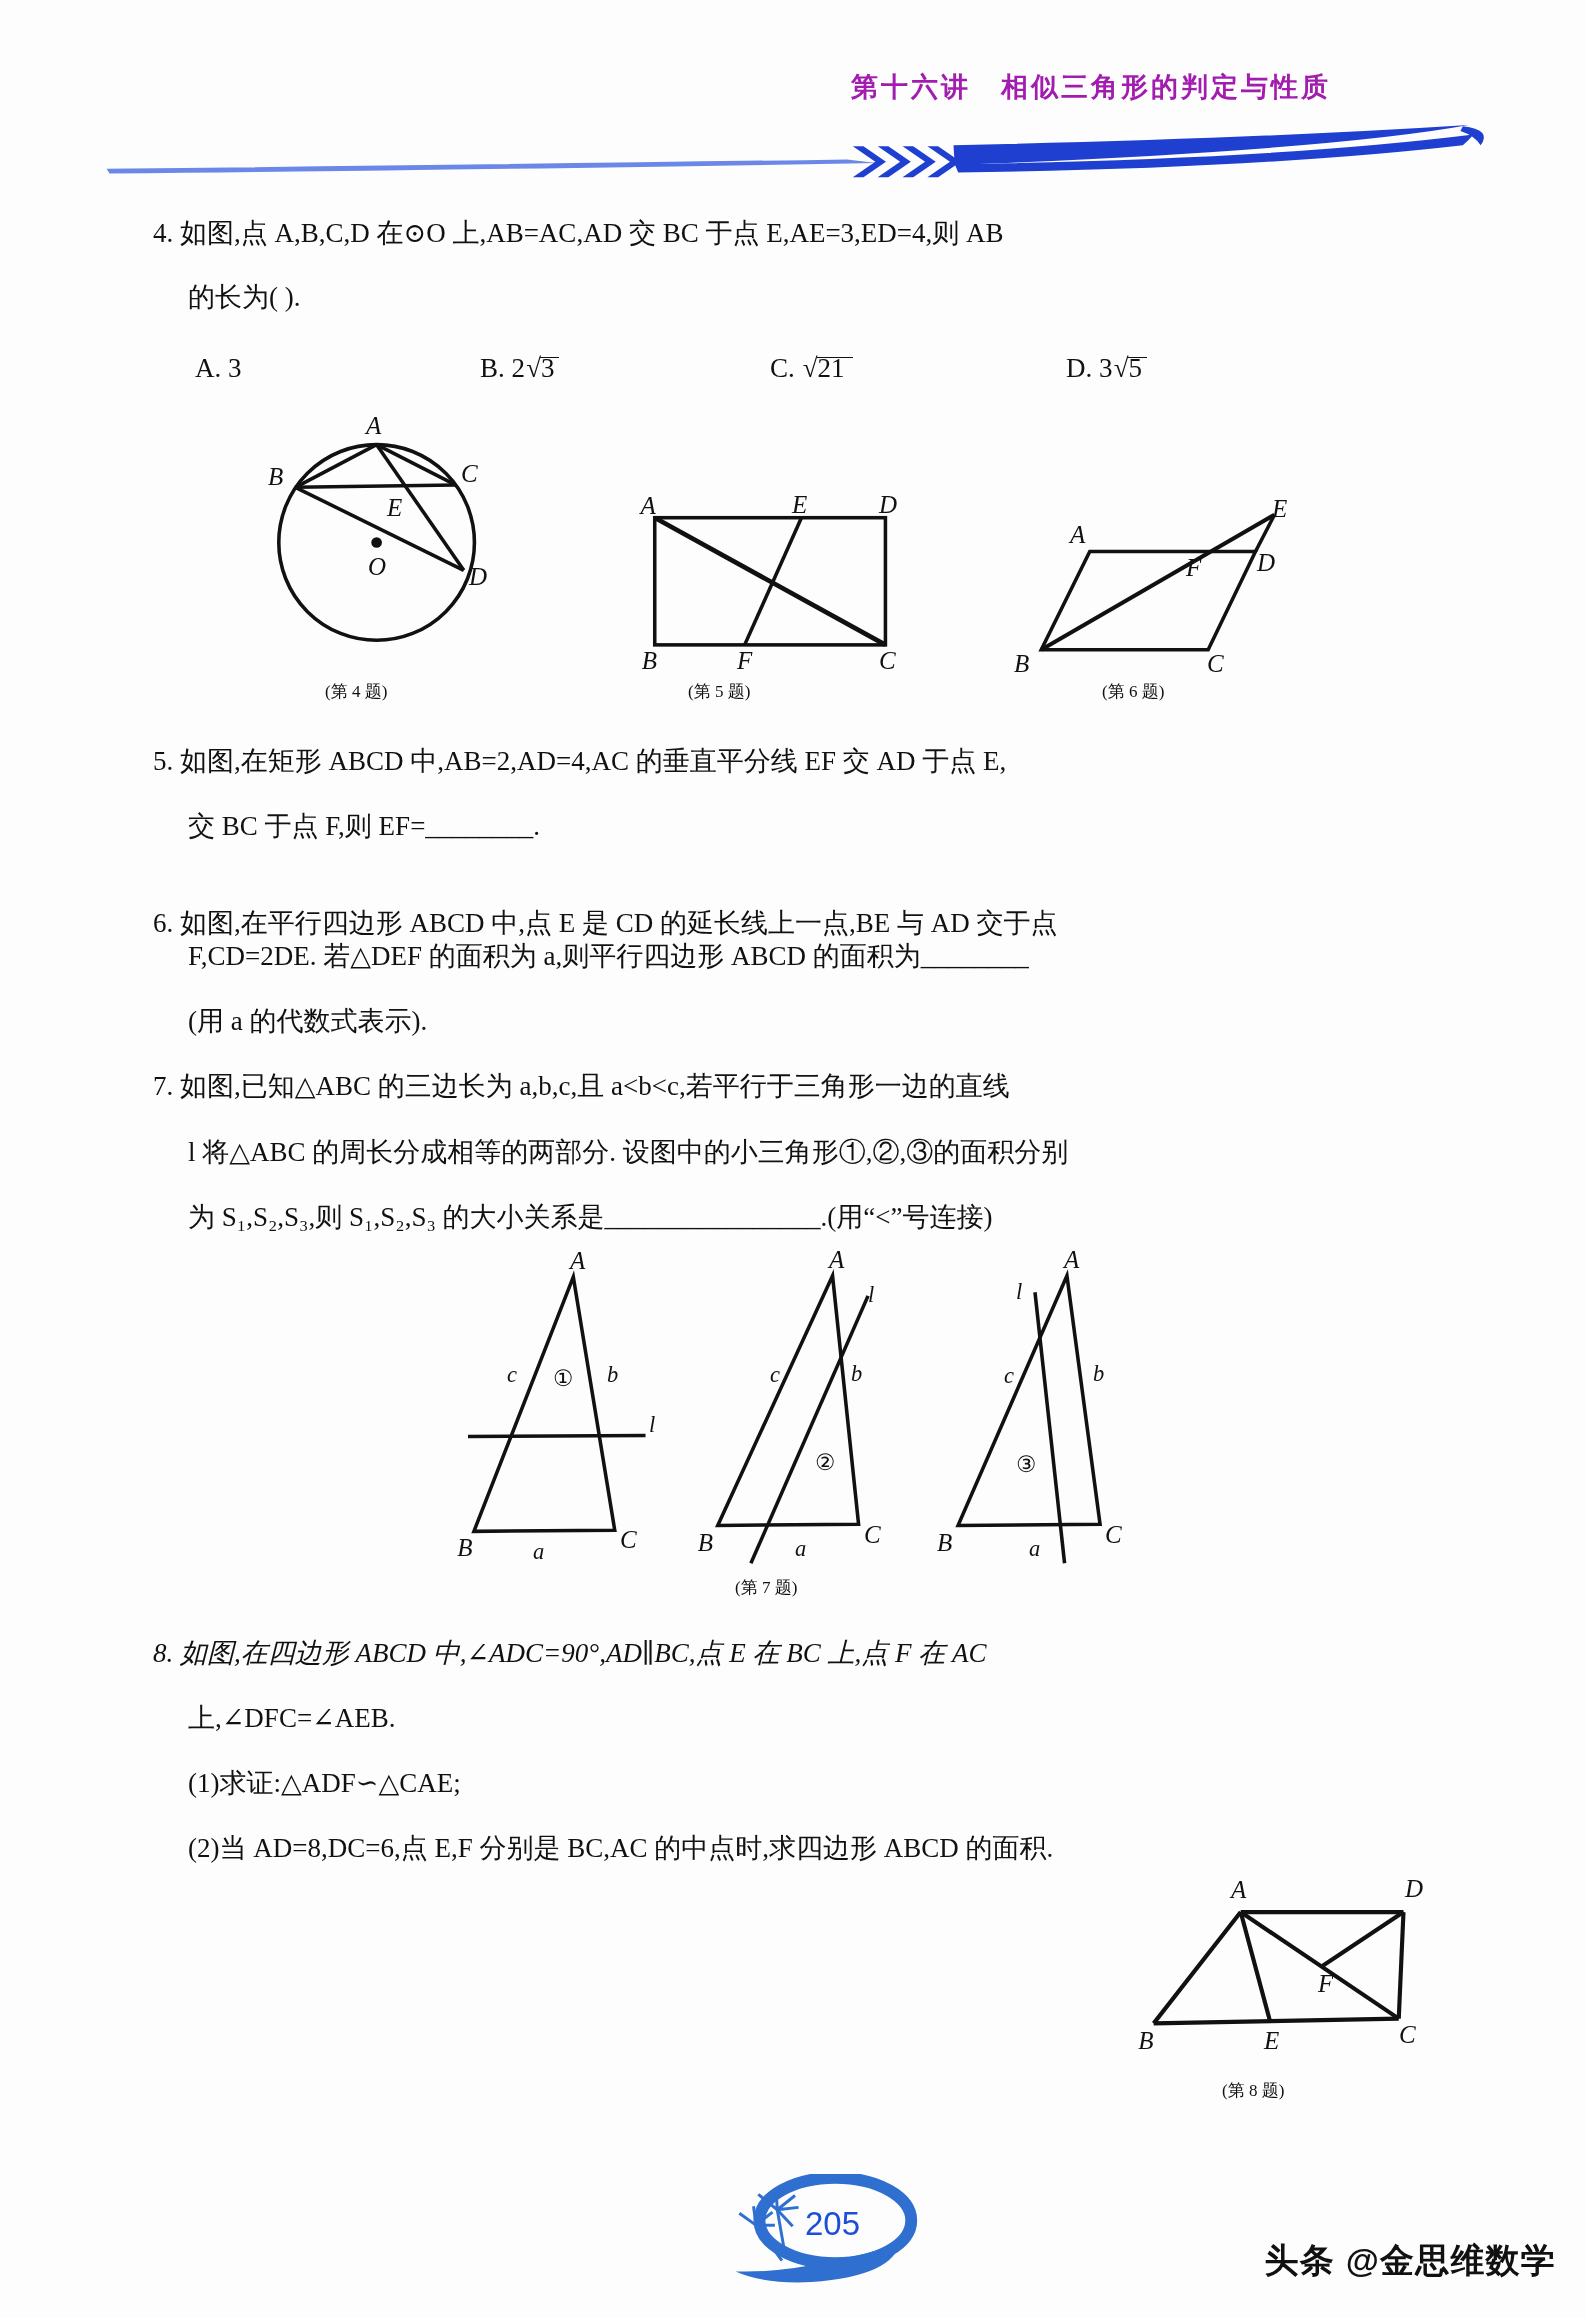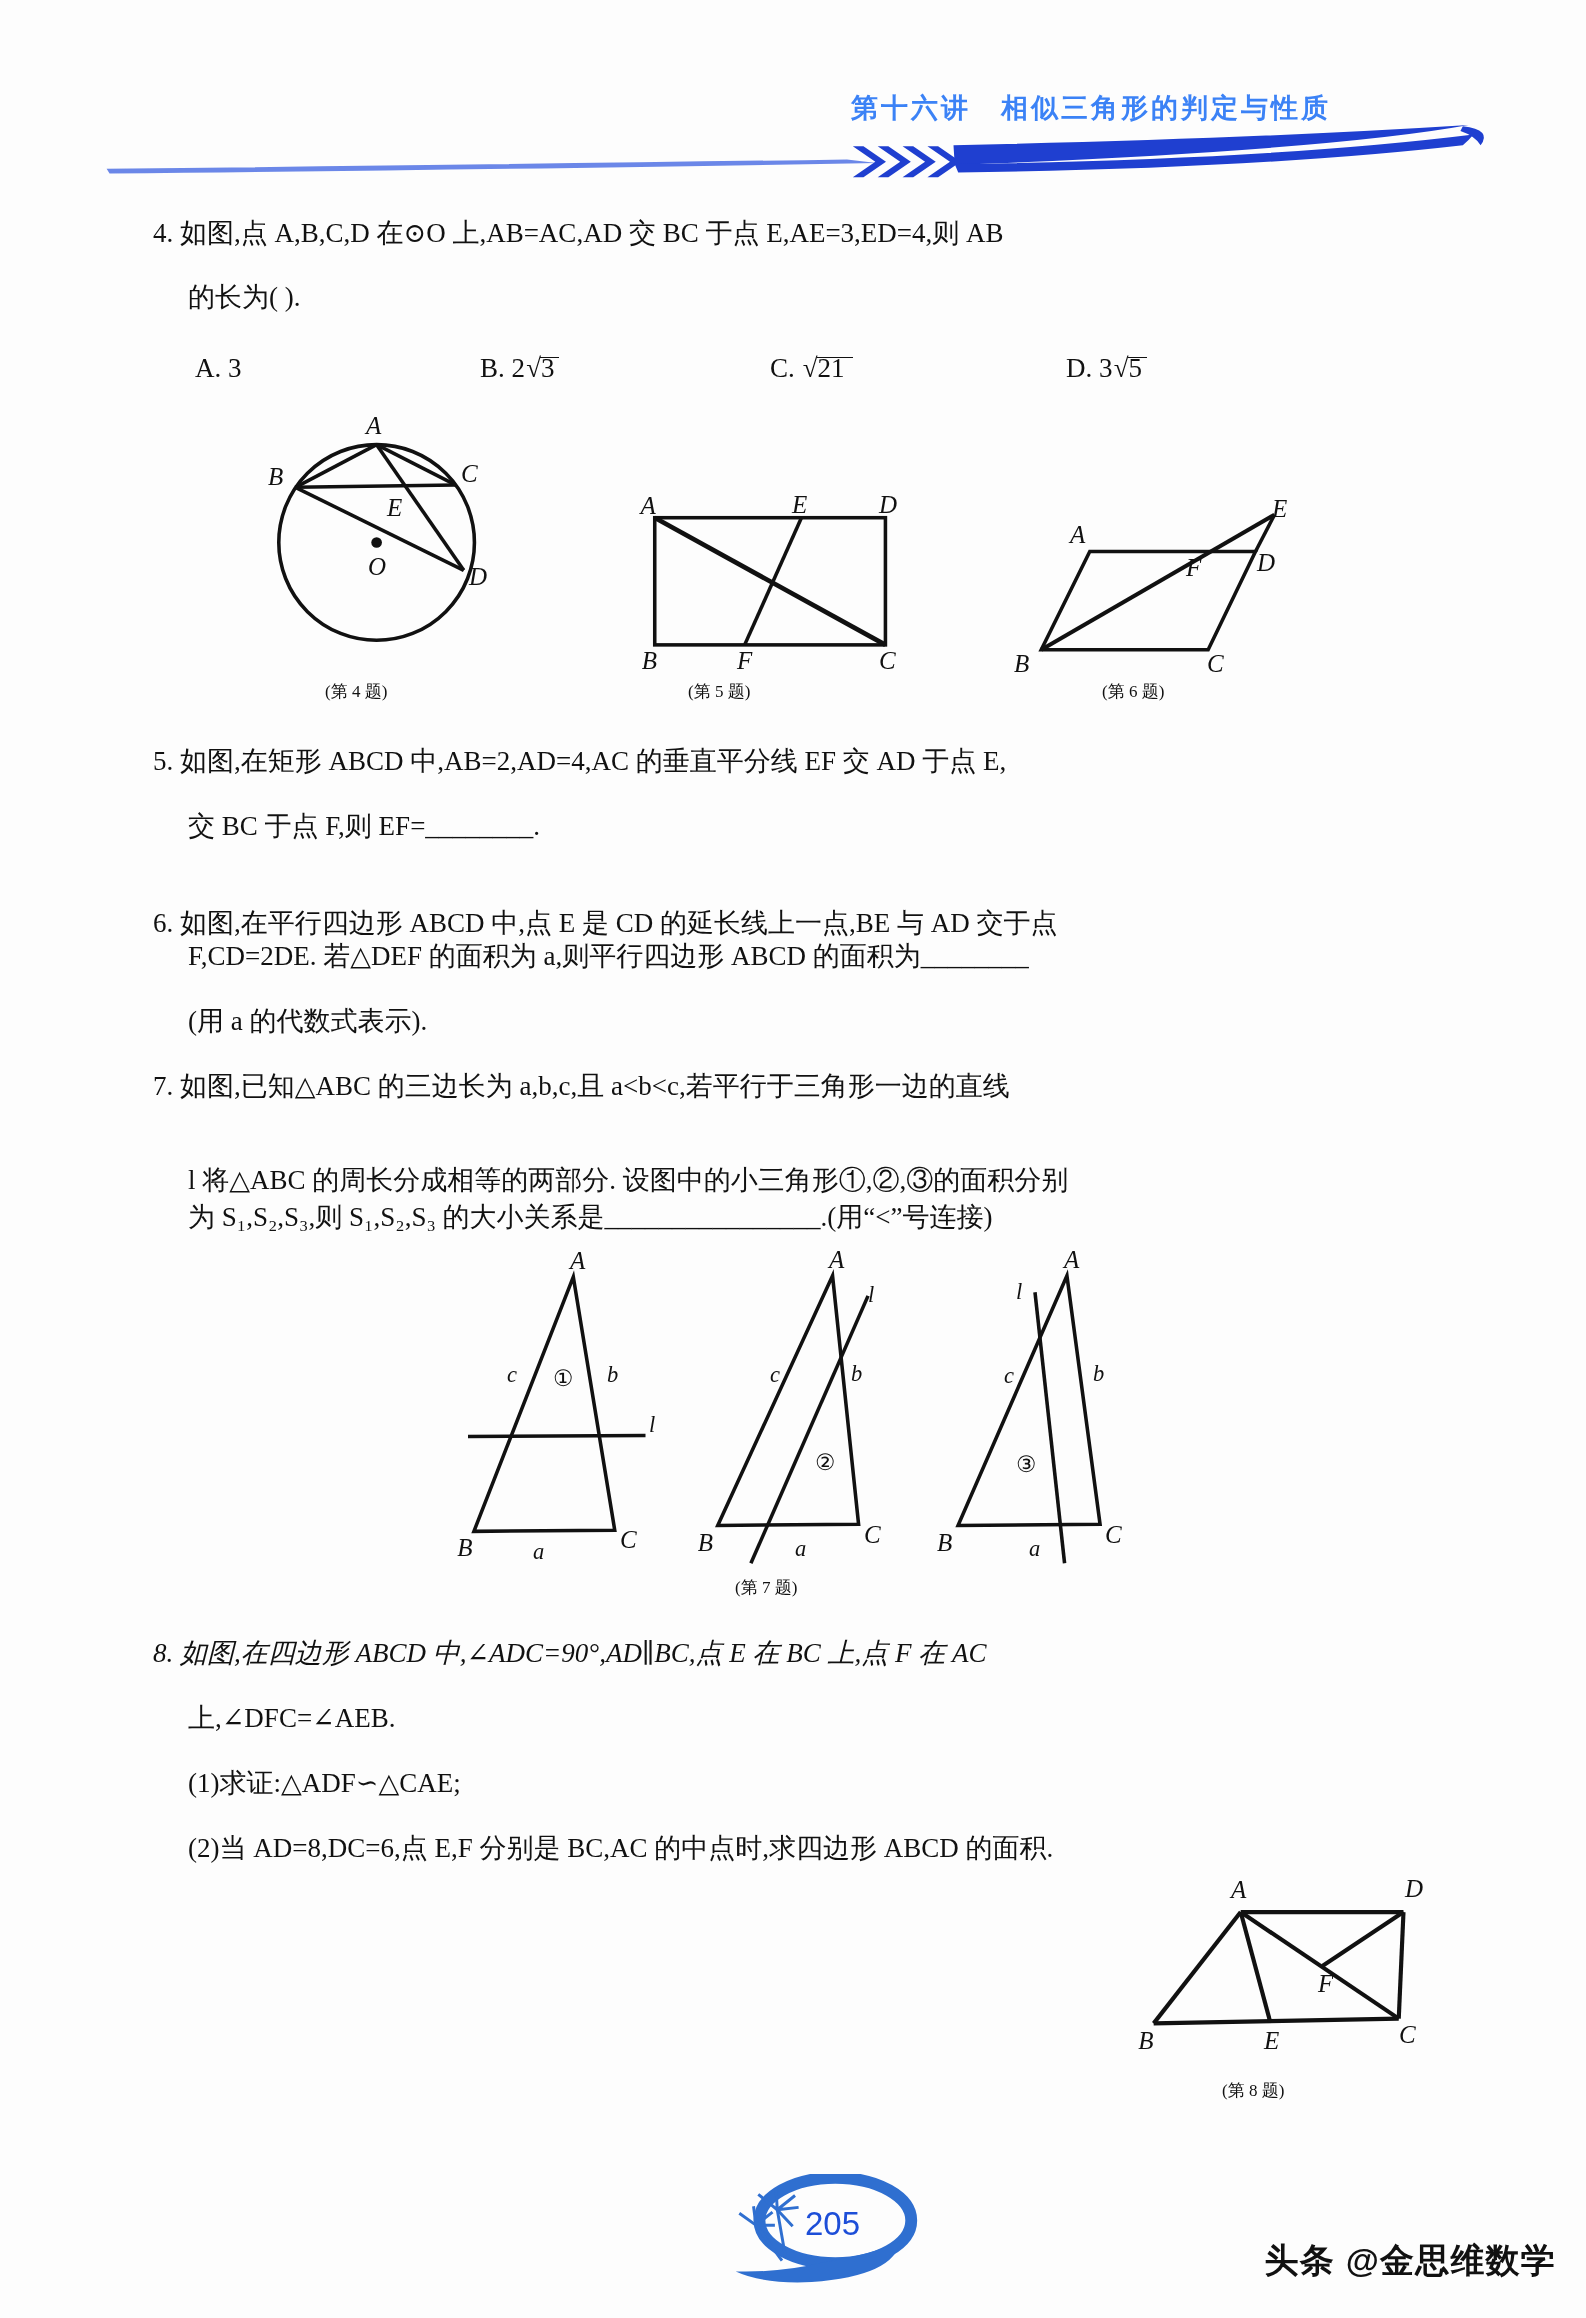--- a/index.html
+++ b/index.html
@@ -24,26 +24,26 @@
   
   .header {
     position: absolute;
     left: 0; right: 0;
     top: 65px;
     height: 118px;
   }
   .header-title {
     position: absolute;
     right: 255px;
-    top: 25px;
+    top: 4px;
     font-family: "Liberation Sans", "DejaVu Sans", sans-serif;
     font-weight: bold;
     font-size: 27px;
     letter-spacing: 3px;
-    color: #3b82f6;
+    color: #a21caf;
     white-space: nowrap;
     text-align: center;
   }
   .header-svg {
     position: absolute;
     left: 0; top: 47px;
     width: 1586px;
     height: 77px;
   }
 
@@ -234,21 +234,21 @@
     <div class="figcap" style="left:1102px; top:680px;">(第 6 题)</div>
 
     <div class="qline" style="left:153px; top:748px;">5. 如图,在矩形 ABCD 中,AB=2,AD=4,AC 的垂直平分线 EF 交 AD 于点 E,</div>
     <div class="qline" style="left:188px; top:813px;">交 BC 于点 F,则 EF=________.</div>
 
     <div class="qline" style="left:153px; top:878px;margin-top:32px;">6. 如图,在平行四边形 ABCD 中,点 E 是 CD 的延长线上一点,BE 与 AD 交于点</div>
     <div class="qline" style="left:188px; top:943px;">F,CD=2DE. 若△DEF 的面积为 a,则平行四边形 ABCD 的面积为________</div>
     <div class="qline" style="left:188px; top:1008px;">(用 a 的代数式表示).</div>
 
     <div class="qline" style="left:153px; top:1073px;">7. 如图,已知△ABC 的三边长为 a,b,c,且 a&lt;b&lt;c,若平行于三角形一边的直线</div>
-    <div class="qline" style="left:188px; top:1139px;margin-top:28px;">l 将△ABC 的周长分成相等的两部分. 设图中的小三角形①,②,③的面积分别</div>
+    <div class="qline" style="left:188px; top:1139px;">l 将△ABC 的周长分成相等的两部分. 设图中的小三角形①,②,③的面积分别</div>
     <div class="qline" style="left:188px; top:1204px;">为 S₁,S₂,S₃,则 S₁,S₂,S₃ 的大小关系是________________.(用“&lt;”号连接)</div>
 
     <div class="fig" style="left:468px; top:1247px; width:213px; height:332px;">
       <svg width="213" height="332" viewBox="0 0 360 560">
 
         <polygon points="178,50 10,480 248,478" fill="none" stroke="#111" stroke-width="6"></polygon>
 
         <line x1="-20" y1="320" x2="300" y2="318" stroke="#111" stroke-width="6"></line>
       </svg>
       <span class="lbl" style="left:102px; top:1.2px;">A</span>

